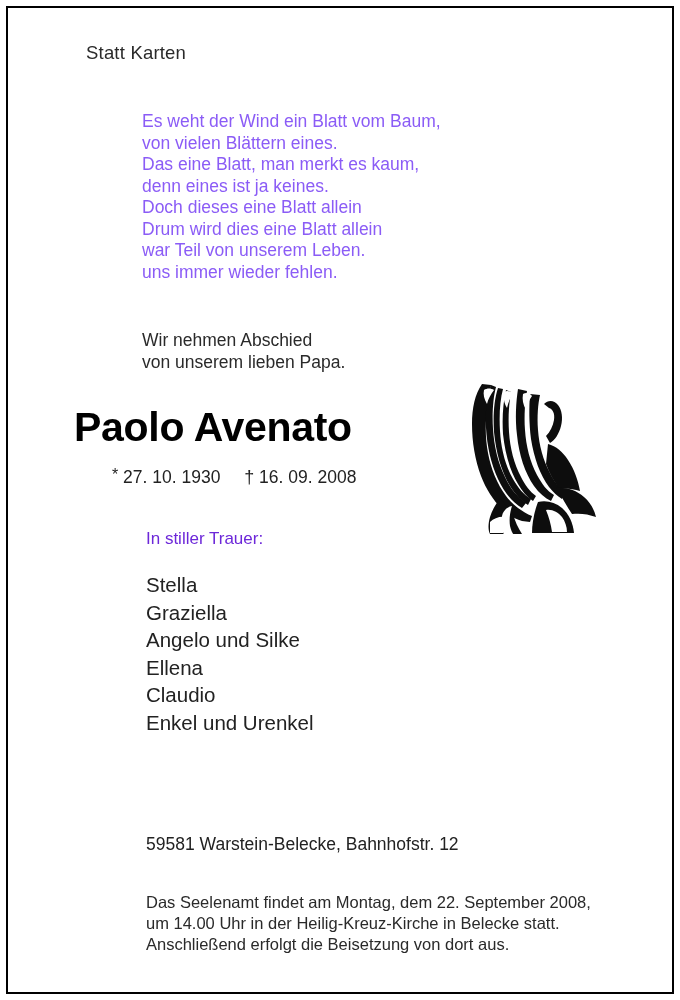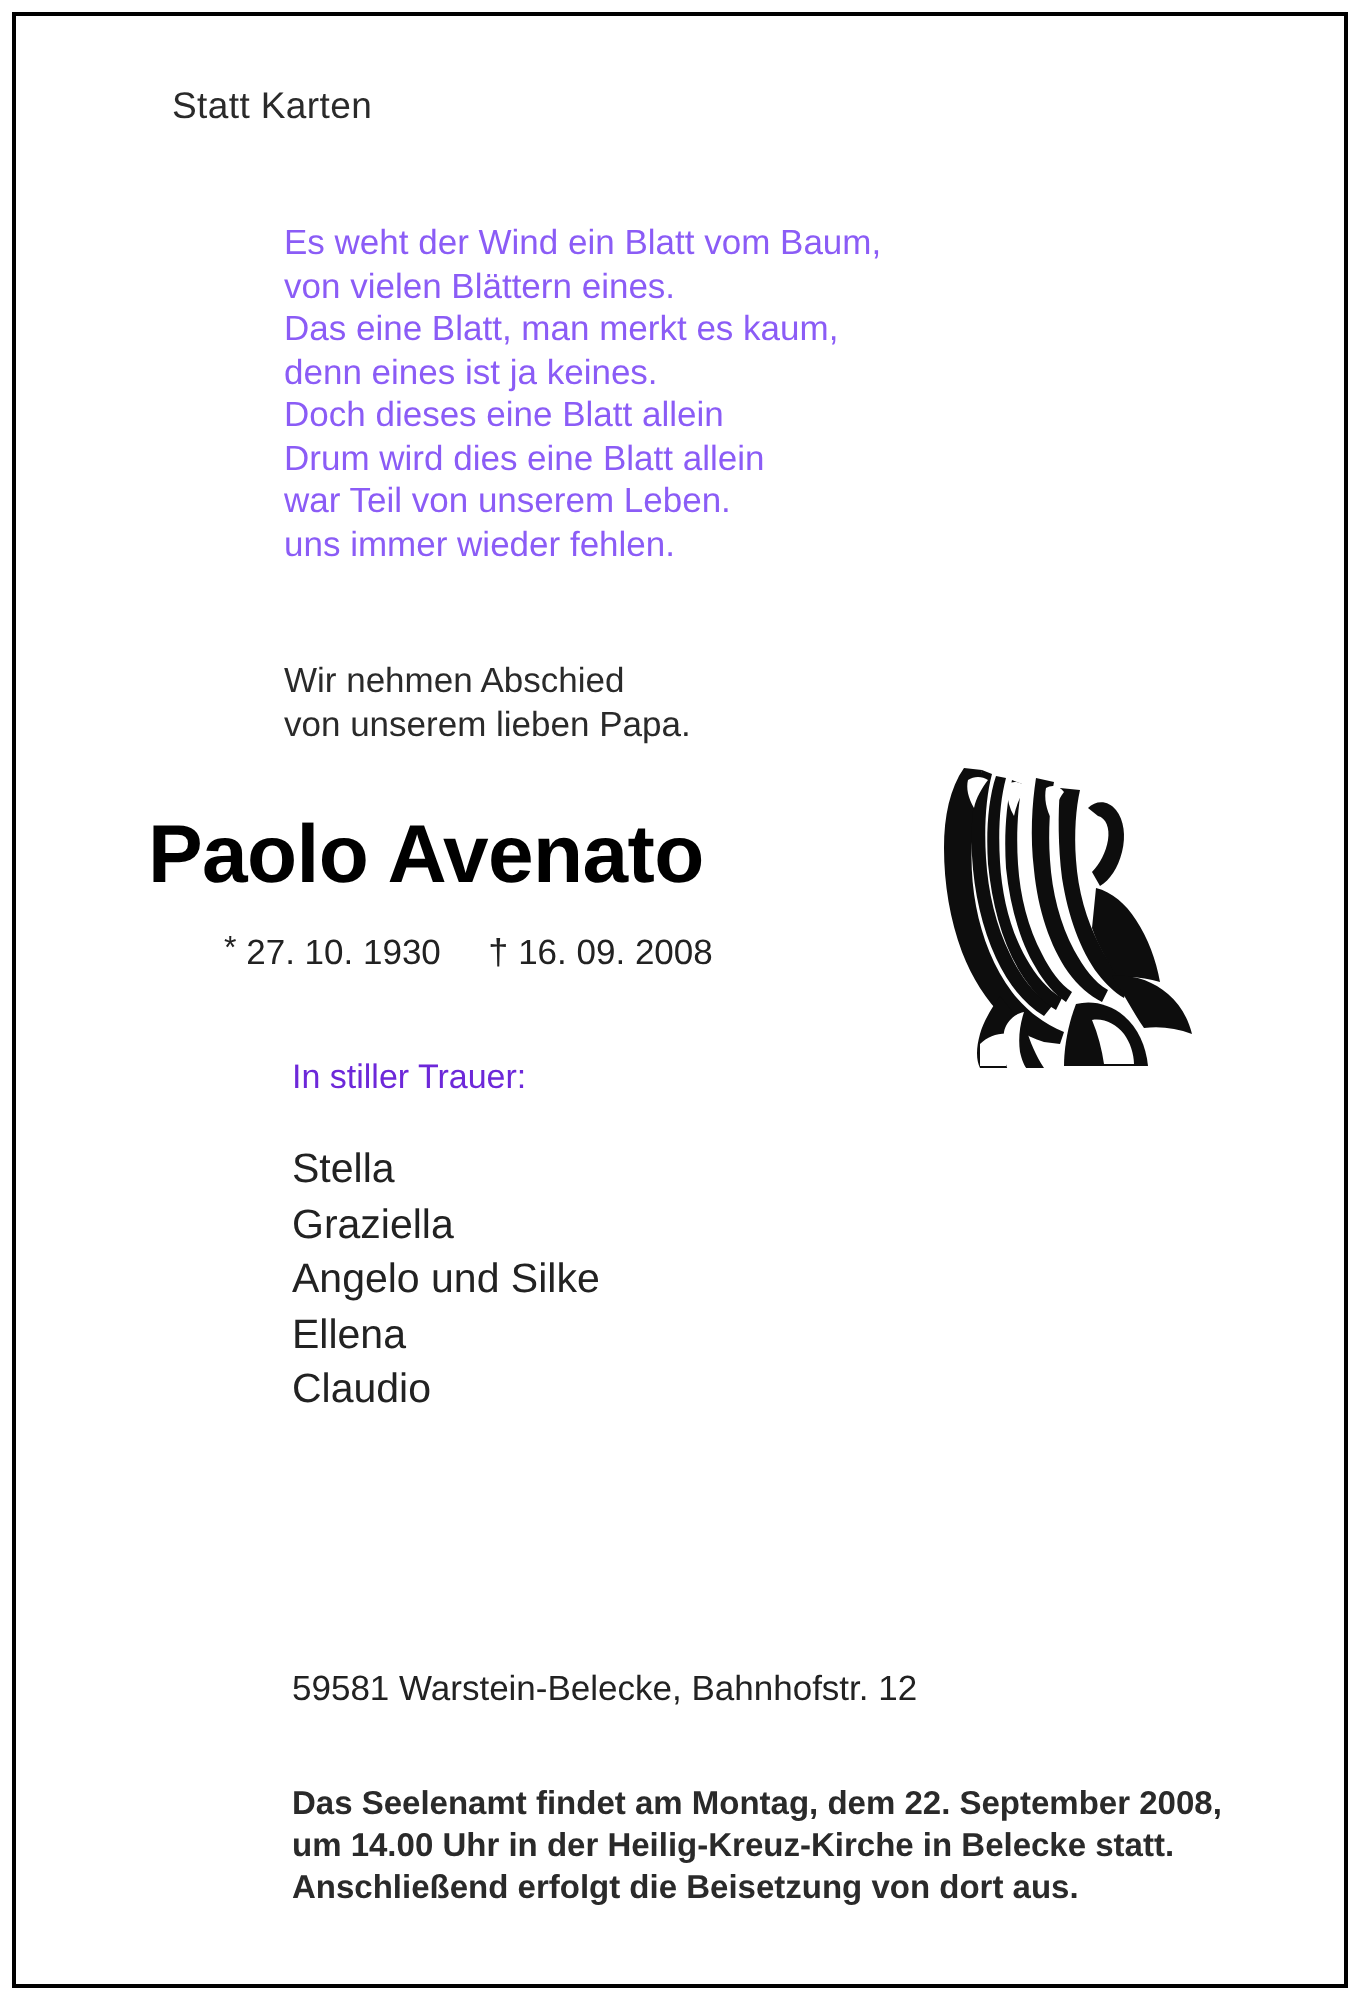--- a/index.html
+++ b/index.html
@@ -139,21 +139,21 @@
   
   .service {
     position: absolute;
     left: 138px;
     top: 884px;
     font-size: 16.5px;
     line-height: 21px;
     color: #2a2a2a;
     white-space: nowrap;
   }
-  .service .line { display: block; font-weight: bold; }
+  .service .line { display: block; }
 
   
   .praying-hands {
     position: absolute;
     left: 452px;
     top: 368px;
     width: 140px;
     height: 160px;
   }
   .praying-hands svg { display: block; width: 100%; height: 100%; }
@@ -194,20 +194,21 @@
       </div>
 
       <div class="mourning-label">In stiller Trauer:</div>
 
       <div class="mourners">
         <span class="mourner">Stella</span>
         <span class="mourner">Graziella</span>
         <span class="mourner">Angelo und Silke</span>
         <span class="mourner">Ellena</span>
         <span class="mourner">Claudio</span>
+        <span class="mourner">Enkel und Urenkel</span>
       </div>
 
       <div class="address">59581 Warstein-Belecke, Bahnhofstr. 12</div>
 
       <div class="service">
         <span class="line">Das Seelenamt findet am Montag, dem 22. September 2008,</span>
         <span class="line">um 14.00 Uhr in der Heilig-Kreuz-Kirche in Belecke statt.</span>
         <span class="line">Anschließend erfolgt die Beisetzung von dort aus.</span>
       </div>
 

